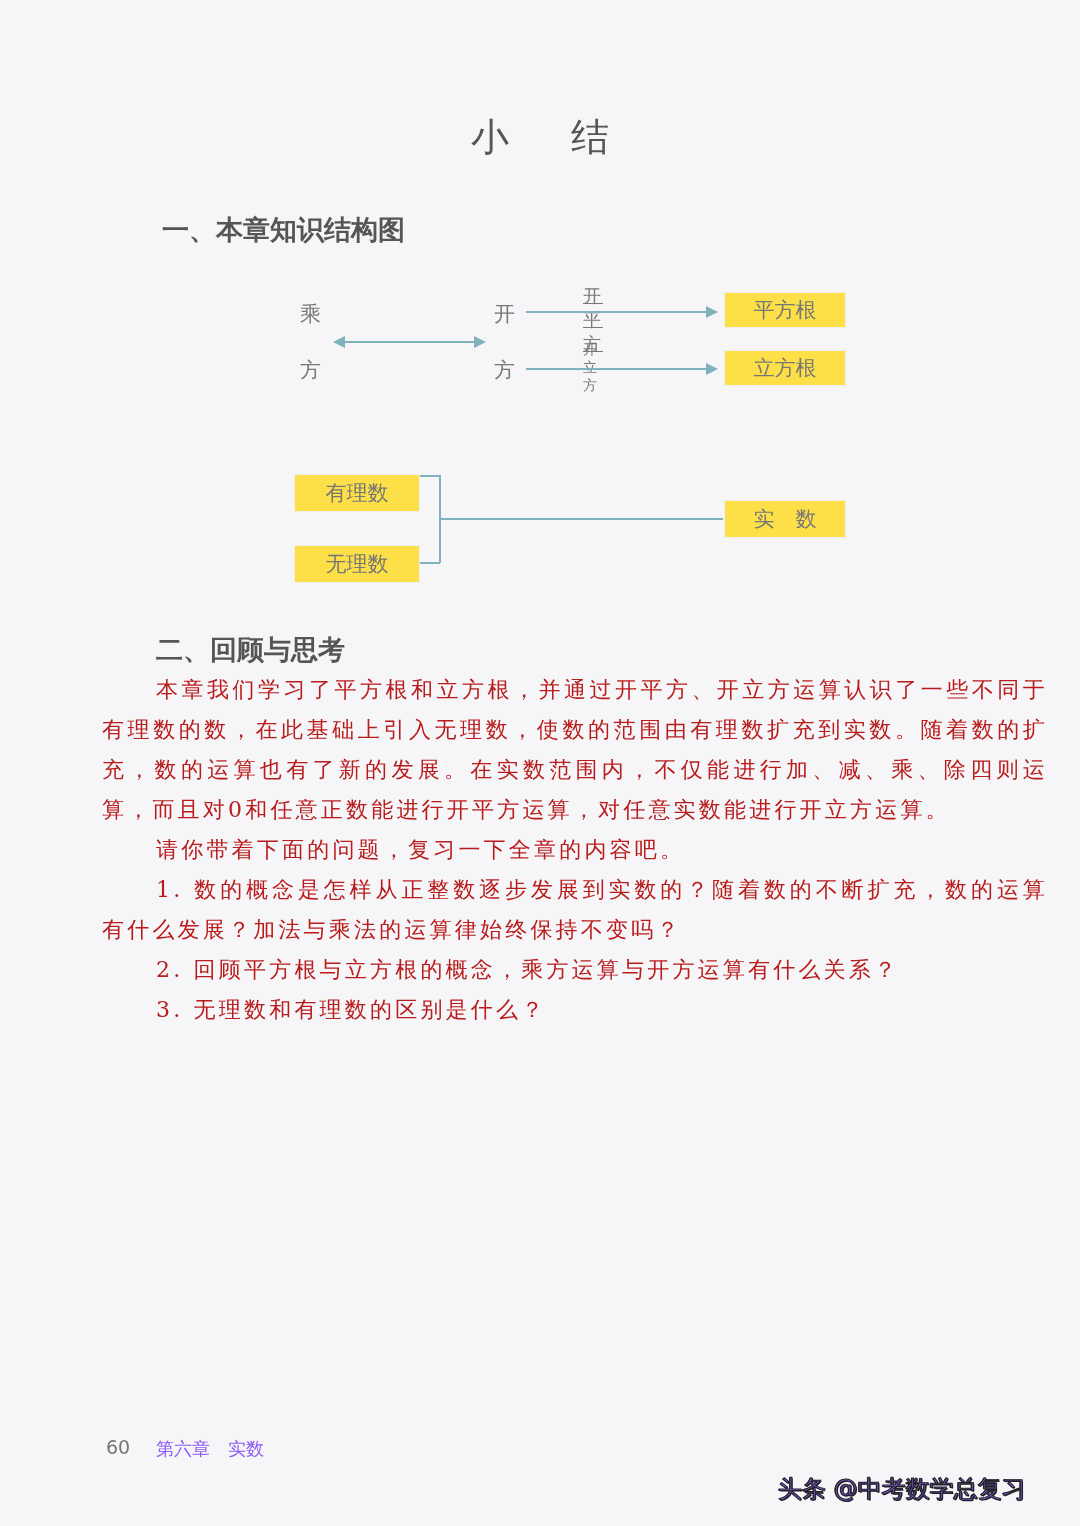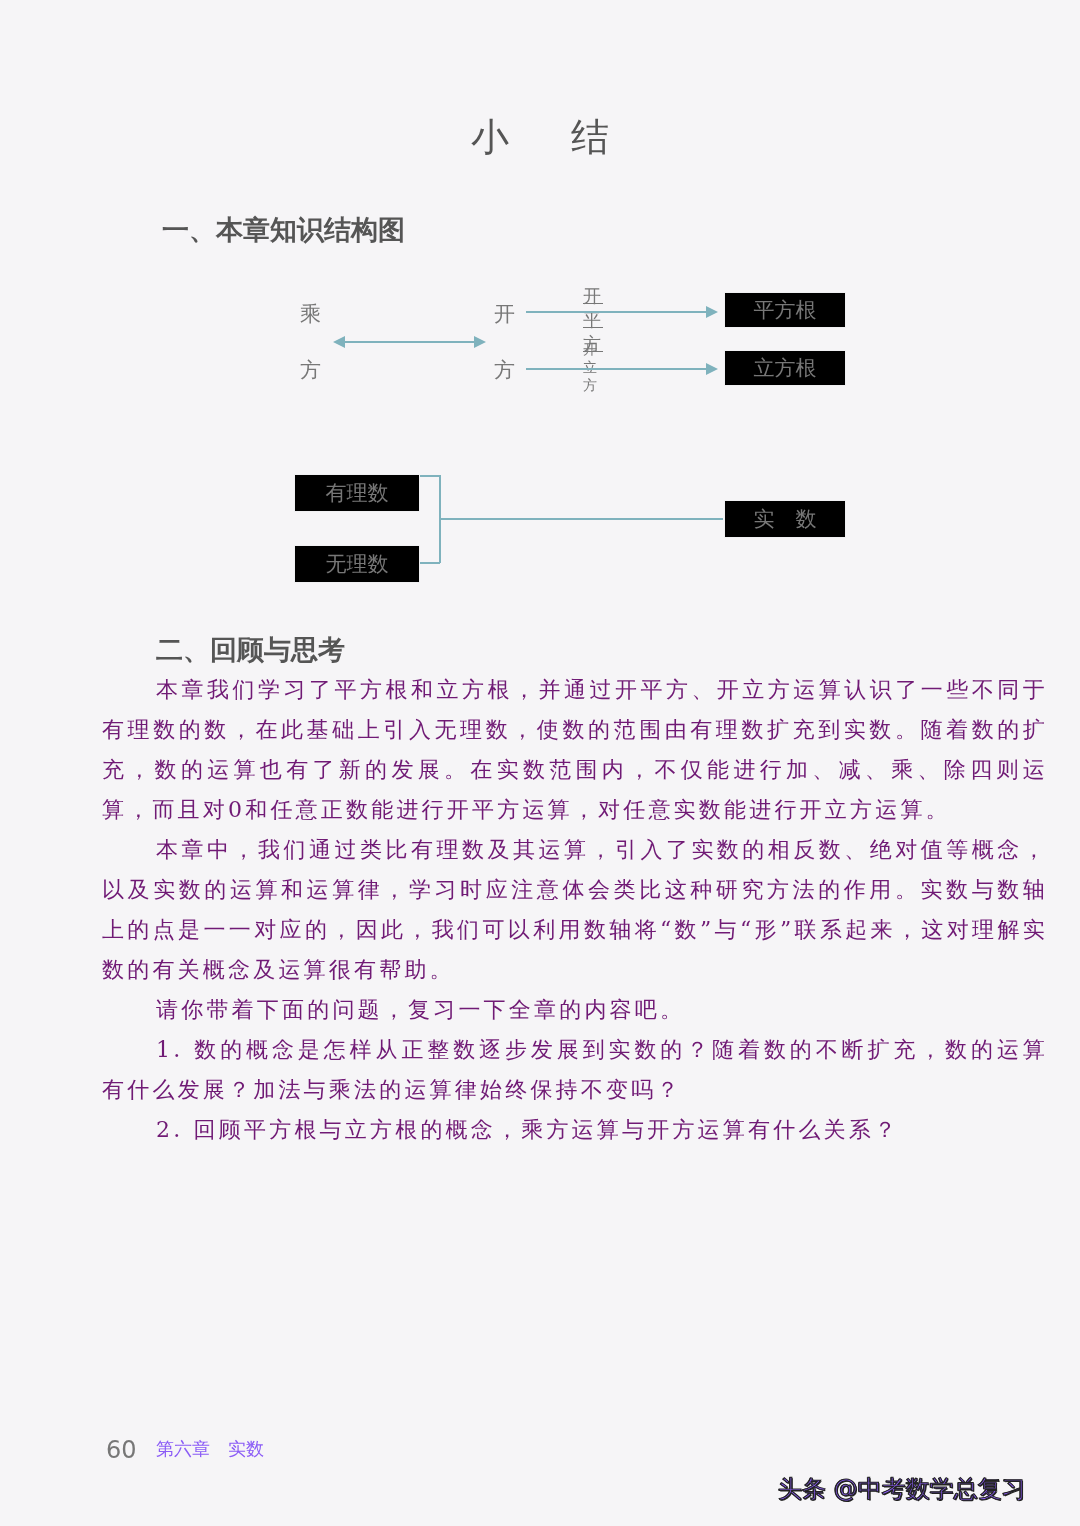--- a/index.html
+++ b/index.html
@@ -4,23 +4,23 @@
 <style>
   html, body { margin:0; padding:0; }
   body {
     width:1080px; height:1526px; background:#f6f5f7; position:relative; overflow:hidden;
     font-family:"DejaVu Serif", serif; color:#6e6e6e;
   }
   .abs { position:absolute; }
   .title { left:0; width:1080px; top:112px; text-align:center; font-size:38px; color:#555; letter-spacing:62px; padding-left:62px; box-sizing:border-box; }
   .h2 { font-family:"DejaVu Sans", sans-serif; font-weight:bold; font-size:27px; color:#555; }
   .lbl { font-size:21px; color:#777; }
-  .box { background:#000000; border:1px solid #f0f0f2; }
+  .box { background:#fde047; border:1px solid #f0f0f2; }
   .teal { background:#7fb2bd; }
-  .para { left:102px; width:946px; font-size:22px; line-height:40px; color:#701a75; letter-spacing:3.2px; text-align:justify; }
+  .para { left:102px; width:946px; font-size:22px; line-height:40px; color:#b91c1c; letter-spacing:3.2px; text-align:justify; }
   .para .ind { text-indent:54px; margin:0; }
   .q { margin:0; text-indent:54px; }
   .footer { font-family:"DejaVu Sans", sans-serif; }
 </style>
 </head>
 <body>
 
 <div class="abs title">
   <span>小</span><span>结</span>
 </div>
@@ -57,21 +57,21 @@
   <div class="abs teal" style="left:439px; top:475px; width:2px; height:88px;"></div>
   <div class="abs teal" style="left:420px; top:562px; width:20px; height:2px;"></div>
   <div class="abs teal" style="left:441px; top:518px; width:282px; height:2px;"></div>
   <div class="abs box lbl" style="left:724px; top:500px; width:120px; height:36px; line-height:36px; text-align:center;">实　数</div>
 </div>
 
 <div class="abs h2" style="left:156px; top:632px;">二、回顾与思考</div>
 
 <div class="abs para" style="top:670px;">
   <p class="ind">本章我们学习了平方根和立方根，并通过开平方、开立方运算认识了一些不同于有理数的数，在此基础上引入无理数，使数的范围由有理数扩充到实数。随着数的扩充，数的运算也有了新的发展。在实数范围内，不仅能进行加、减、乘、除四则运算，而且对0和任意正数能进行开平方运算，对任意实数能进行开立方运算。</p>
-  <p class="ind">本章中，我们通过类比有理数及其运算，引入了实数的相反数、绝对值等概念，以及实数的运算和运算律，学习时应注意体会类比这种研究方法的作用。实数与数轴上的点是一一对应的，因此，我们可以利用数轴将“数”与“形”联系起来，这对理解实数的有关概念及运算很有帮助。</p>
   <p class="ind">请你带着下面的问题，复习一下全章的内容吧。</p>
   <p class="q">1. 数的概念是怎样从正整数逐步发展到实数的？随着数的不断扩充，数的运算有什么发展？加法与乘法的运算律始终保持不变吗？</p>
   <p class="q">2. 回顾平方根与立方根的概念，乘方运算与开方运算有什么关系？</p>
+  <p class="q">3. 无理数和有理数的区别是什么？</p>
 </div>
 
-<div class="abs footer" style="left:106px; top:1436px; font-size:24px; color:#777;">60</div>
+<div class="abs footer" style="left:106px; top:1436px; font-size:19px; color:#777;">60</div>
 <div class="abs" style="left:156px; top:1437px; font-size:18px; color:#8b5cf6;">第六章　实数</div>
 <div class="abs footer" style="left:778px; top:1473px; font-size:24px; color:#8b5cf6; -webkit-text-stroke:1px #222; text-shadow:1px 1px 0 #222, -1px 0 0 #222;">头条 @中考数学总复习</div>
 
 </body></html>

